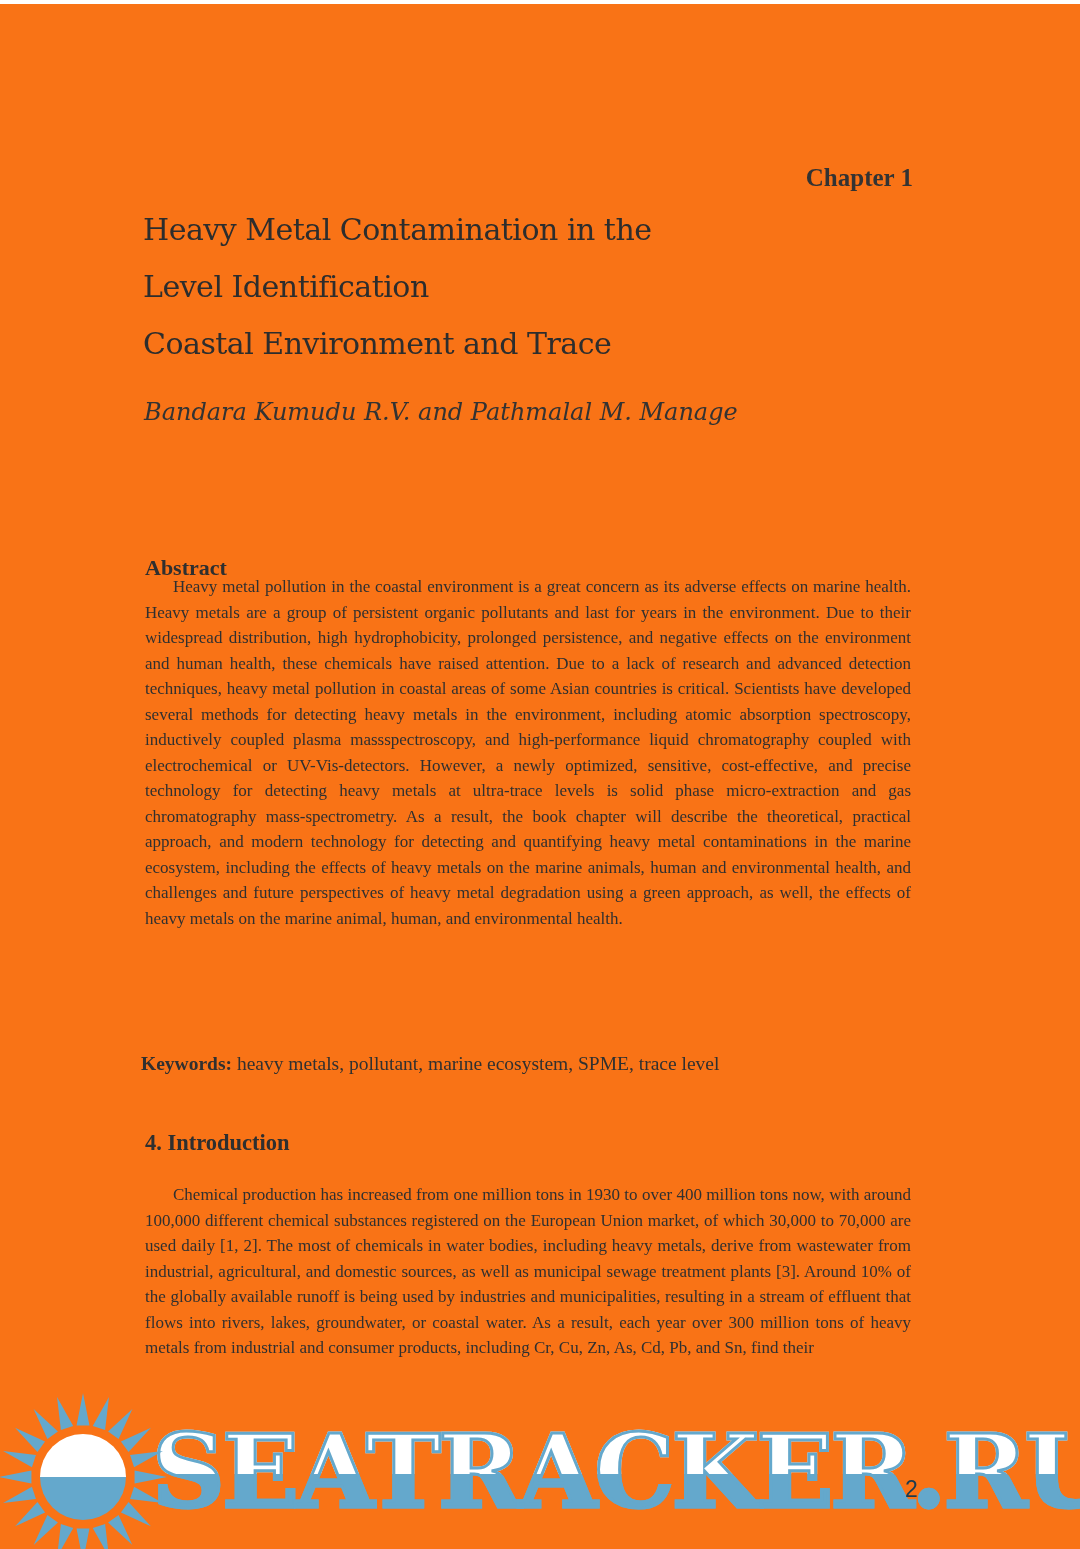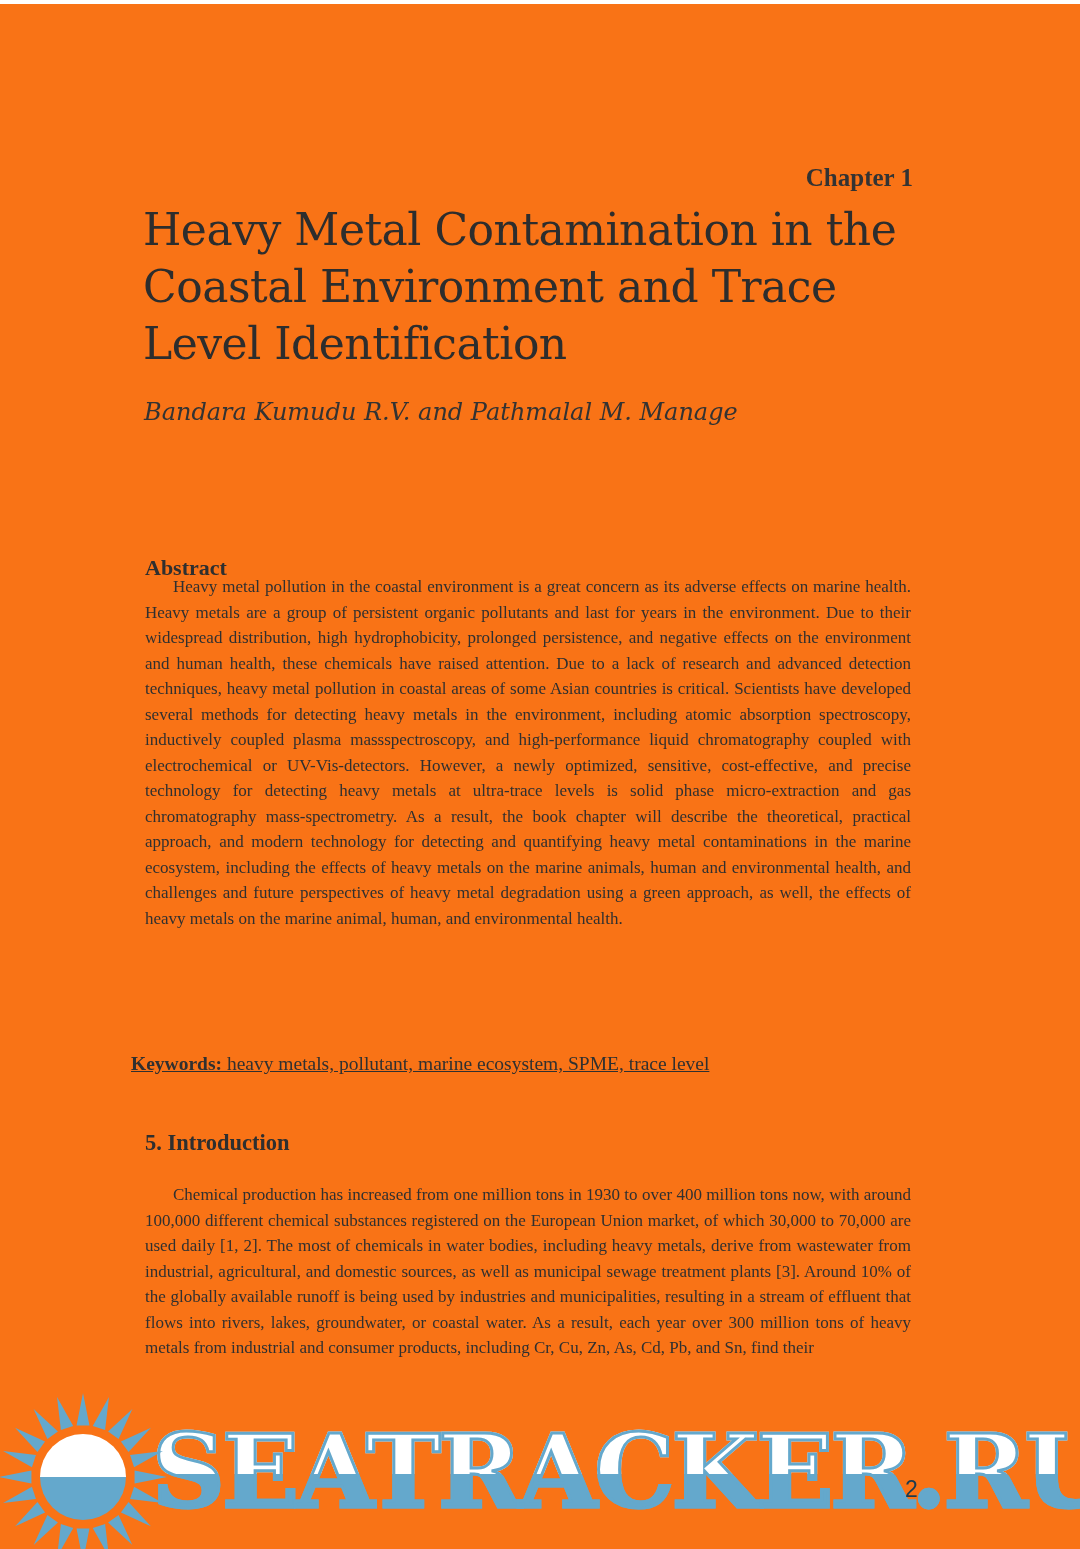--- a/index.html
+++ b/index.html
@@ -24,21 +24,21 @@
     color: #333333;
   }
   .title {
     position: absolute;
     left: 143px; top: 197px; width: 800px;
     font-family: "DejaVu Serif", serif;
     font-weight: normal;
     color: #2d2d2d;
   }
   .title-line {
-    font-size: 44px;
+    font-size: 30px;
     line-height: 57px;
     letter-spacing: -0.5px;
     white-space: nowrap;
   }
   .authors {
     position: absolute;
     left: 144px; top: 394px; width: 768px;
     font-family: "DejaVu Serif", serif;
     font-style: italic;
     font-size: 24px;
@@ -57,24 +57,23 @@
     left: 145px; width: 766px;
     font-size: 17px;
     line-height: 25.5px;
     text-align: justify;
     text-indent: 28px;
     color: #303030;
   }
   .abs-body { top: 570px; }
   .keywords {
     position: absolute;
-    left: 131px; top: 1049px; width: 766px;
+    left: 141px; top: 1049px; width: 766px;
     font-size: 19.5px;
     color: #303030;
-    text-decoration: underline;
   }
   .kw-label { font-weight: bold; }
   .intro-heading {
     position: absolute;
     left: 145px; top: 1126px;
     font-size: 22.5px;
     font-weight: bold;
     color: #2f2f2f;
   }
   .intro-body { top: 1178px; }
@@ -114,33 +113,33 @@
 </style>
 </head>
 <body>
 
 <div class="page">
 
   <div class="chapter">Chapter 1</div>
 
   <h1 class="title">
       <div class="title-line">Heavy Metal Contamination in the</div>
+      <div class="title-line">Level Identification</div>
       <div class="title-line">Coastal Environment and Trace</div>
-      <div class="title-line">Level Identification</div>
     </h1>
 
   <div class="authors">Bandara Kumudu R.V. and Pathmalal M. Manage</div>
 
   <div class="abs-heading">Abstract</div>
 
   <div class="para abs-body">Heavy metal pollution in the coastal environment is a great concern as its adverse effects on marine health. Heavy metals are a group of persistent organic pollutants and last for years in the environment. Due to their widespread distribution, high hydrophobicity, prolonged persistence, and negative effects on the environment and human health, these chemicals have raised attention. Due to a lack of research and advanced detection techniques, heavy metal pollution in coastal areas of some Asian countries is critical. Scientists have developed several methods for detecting heavy metals in the environment, including atomic absorption spectroscopy, inductively coupled plasma massspectroscopy, and high-performance liquid chromatography coupled with electrochemical or UV-Vis-detectors. However, a newly optimized, sensitive, cost-effective, and precise technology for detecting heavy metals at ultra-trace levels is solid phase micro-extraction and gas chromatography mass-spectrometry. As a result, the book chapter will describe the theoretical, practical approach, and modern technology for detecting and quantifying heavy metal contaminations in the marine ecosystem, including the effects of heavy metals on the marine animals, human and environmental health, and challenges and future perspectives of heavy metal degradation using a green approach, as well, the effects of heavy metals on the marine animal, human, and environmental health.</div>
 
   <div class="keywords"><span class="kw-label">Keywords:</span><span> heavy metals, pollutant, marine ecosystem, SPME, trace level</span></div>
 
-  <div class="intro-heading">5. Introduction</div>
+  <div class="intro-heading">4. Introduction</div>
 
   <div class="para intro-body">Chemical production has increased from one million tons in 1930 to over 400 million tons now, with around 100,000 different chemical substances registered on the European Union market, of which 30,000 to 70,000 are used daily [1, 2]. The most of chemicals in water bodies, including heavy metals, derive from wastewater from industrial, agricultural, and domestic sources, as well as municipal sewage treatment plants [3]. Around 10% of the globally available runoff is being used by industries and municipalities, resulting in a stream of effluent that flows into rivers, lakes, groundwater, or coastal water. As a result, each year over 300 million tons of heavy metals from industrial and consumer products, including Cr, Cu, Zn, As, Cd, Pb, and Sn, find their</div>
 
   <svg class="sun" viewBox="-90 -90 180 180" xmlns="http://www.w3.org/2000/svg">
     <g id="sun-rays">
         <polygon points="0.00,-84.00 -6.48,-51.59 6.48,-51.59" fill="#64a8cc"></polygon>
         <polygon points="25.96,-79.89 9.78,-51.07 22.11,-47.07" fill="#64a8cc"></polygon>
         <polygon points="49.37,-67.96 25.08,-45.55 35.57,-37.93" fill="#64a8cc"></polygon>
         <polygon points="67.96,-49.37 37.93,-35.57 45.55,-25.08" fill="#64a8cc"></polygon>
         <polygon points="79.89,-25.96 47.07,-22.11 51.07,-9.78" fill="#64a8cc"></polygon>

